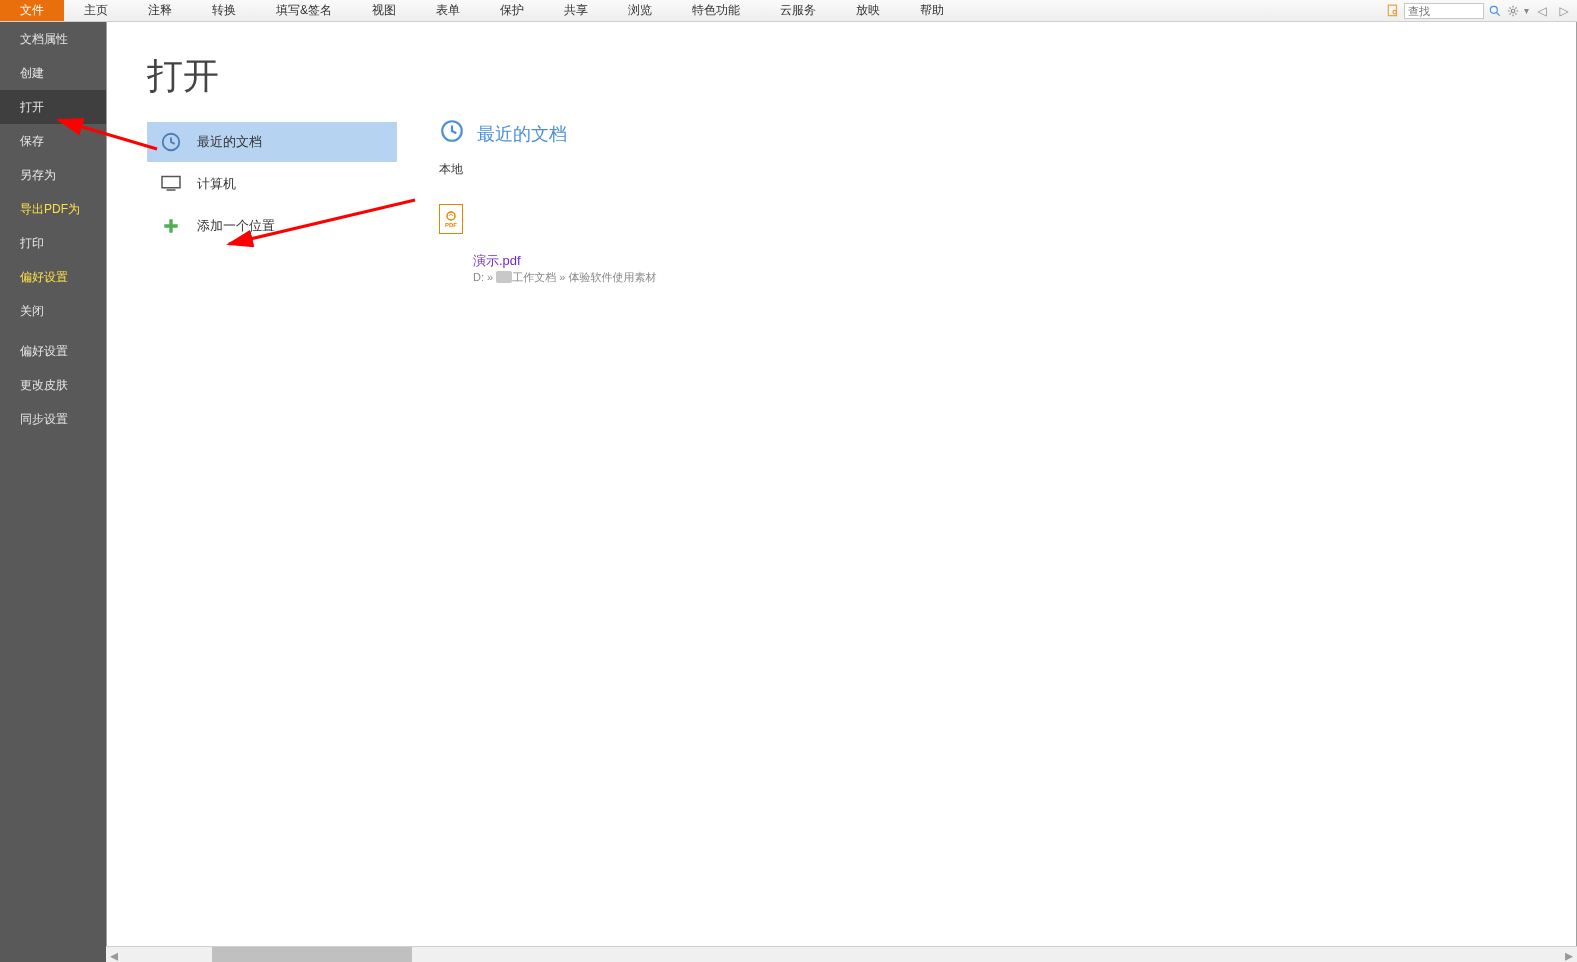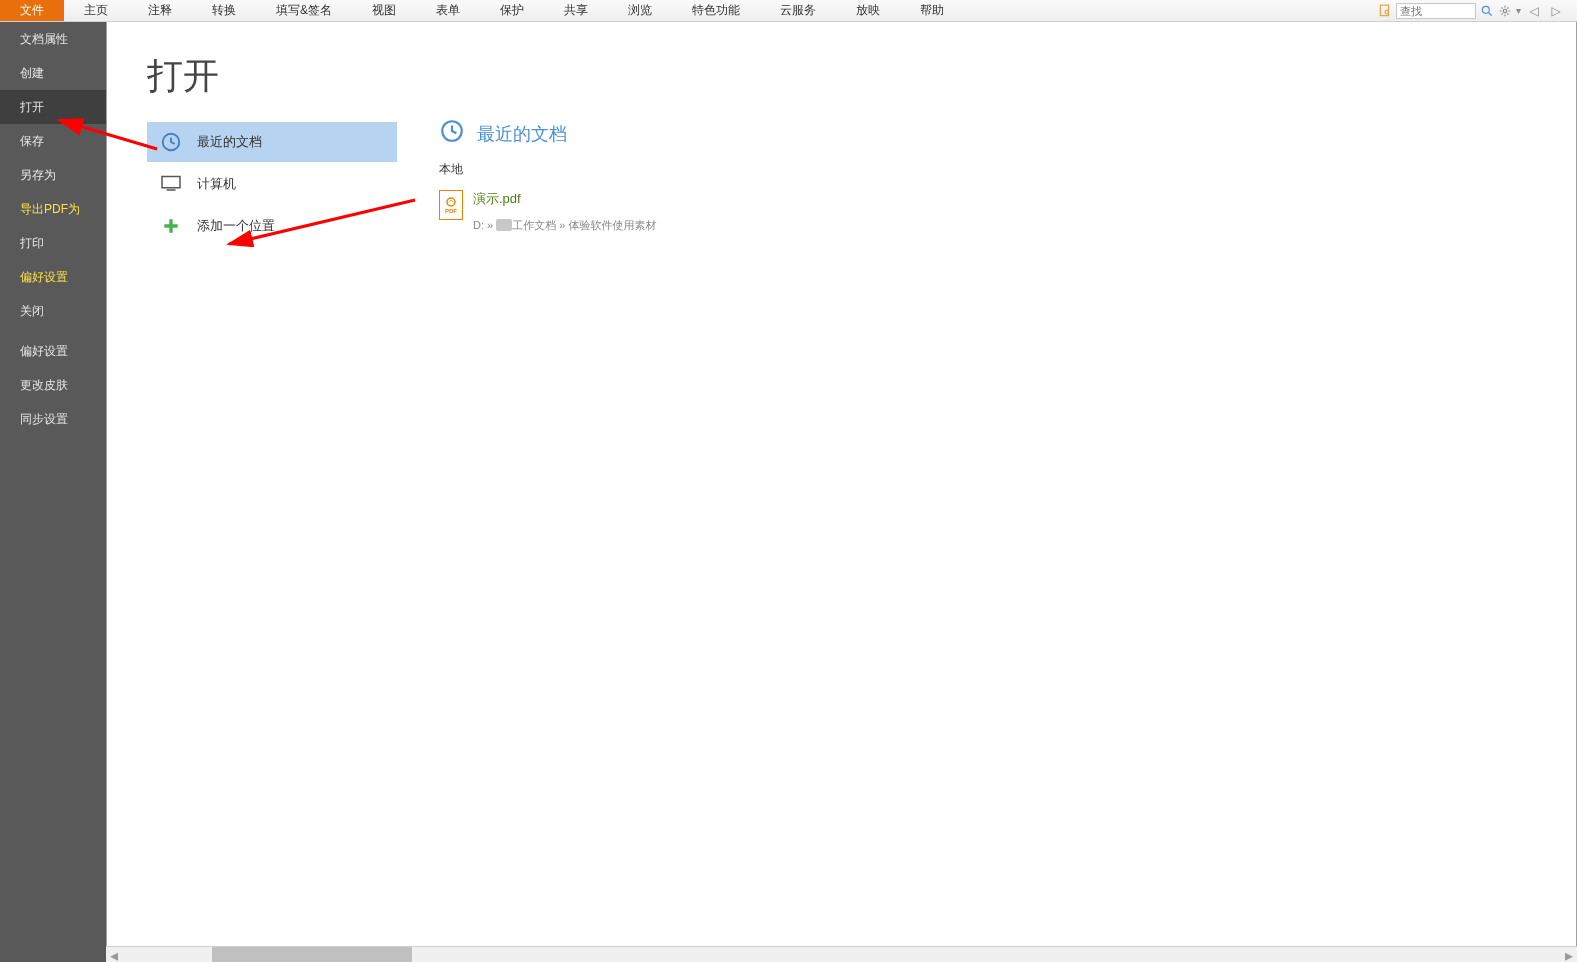--- a/index.html
+++ b/index.html
@@ -3,21 +3,21 @@
   <meta charset="utf-8">
   <style>
     * { margin: 0; padding: 0; box-sizing: border-box; font-family: "Microsoft YaHei", sans-serif; }
     body { width: 1577px; height: 962px; background: #fff; overflow: hidden; position: relative; }
 
     
     .top-menu { height: 22px; background: linear-gradient(#fafafa,#eeeeee); border-bottom: 1px solid #d0d0d0; display: flex; align-items: stretch; font-size: 12px; }
     .top-menu .tab { padding: 0 20px; display: flex; align-items: center; color: #333; cursor: pointer; }
     .top-menu .tab.active { background: #e86f0c; color: #fff; }
     .top-menu .spacer { flex: 1; }
-    .top-menu .search-area { display: flex; align-items: center; gap: 4px; padding-right: 12px; }
+    .top-menu .search-area { display: flex; align-items: center; gap: 4px; padding-right: 4px; }
     .top-menu .search-area input { height: 16px; width: 80px; font-size: 11px; border: 1px solid #c8c8c8; padding: 0 3px; background:#fff; }
     .top-menu .nav-btn { width:18px; display:flex; align-items:center; justify-content:center; color:#888; cursor:pointer; }
     .top-menu .icon-mini { width:14px; height:14px; display:flex; align-items:center; justify-content:center; }
 
     
     .sidebar { position:absolute; top:22px; left:0; width:106px; bottom:0; background:#595959; display:flex; flex-direction:column; }
     .sidebar .item { height:34px; display:flex; align-items:center; padding-left:20px; color:#e6e6e6; font-size:12px; cursor:pointer; }
     .sidebar .item.active { background:#3f3f3f; }
     .sidebar .item.disabled { color:#fde047; }
     .sidebar .gap { height:6px; }
@@ -26,25 +26,25 @@
     .content { position:absolute; top:22px; left:106px; right:0; bottom:0; background:#fff; border:1px solid #a0a0a0; border-top:none; }
     .content h1 { font-size:36px; font-weight:300; color:#444; position:absolute; left:40px; top:30px; }
 
     .locations { position:absolute; left:40px; top:100px; width:250px; display:flex; flex-direction:column; gap:2px; }
     .loc { height:40px; display:flex; align-items:center; gap:14px; padding-left:12px; font-size:13px; color:#333; cursor:pointer; }
     .loc.active { background:#b7d3f2; }
     .loc-icon { width:24px; height:24px; display:flex; align-items:center; justify-content:center; }
 
     .recent-area { position:absolute; left:332px; top:96px; right:20px; }
     .recent-header { display:flex; align-items:center; gap:12px; color:#4a8fd9; font-size:18px; margin-bottom:12px; }
-    .recent-section-label { font-size:12px; color:#333; margin-bottom:8px; }
+    .recent-section-label { font-size:12px; color:#333; margin-bottom:22px; }
     .file-item { display:flex; gap:10px; align-items:flex-start; padding:4px 0; cursor:pointer; }
     .file-icon { width:24px; height:30px; border:1px solid #e88500; display:flex; flex-direction:column; align-items:center; justify-content:center; font-size:6px; color:#e88500; font-weight:bold; }
-    .file-text .name { font-size:13px; color:#4d7c0f; }
-    .file-text .path { font-size:11px; color:#888; margin-top:10px; }
+    .file-text .name { font-size:13px; color:#6d28d9;margin-top:48px; }
+    .file-text .path { font-size:11px; color:#888; margin-top:0; }
     .blur { background:#c8c8c8; color:#c8c8c8; border-radius:2px; padding:0 8px; }
 
     
     .arrow { position:absolute; pointer-events:none; }
 
     
     .hscroll { position:absolute; left:106px; bottom:0; right:0; height:16px; background:#f0f0f0; border-top:1px solid #d0d0d0; display:flex; }
     .hscroll .thumb { margin-left:90px; width:200px; height:100%; background:#c0c0c0; }
     .iconbox { width:16px; height:16px; display:flex; align-items:center; justify-content:center; color:#999; }
   </style>

